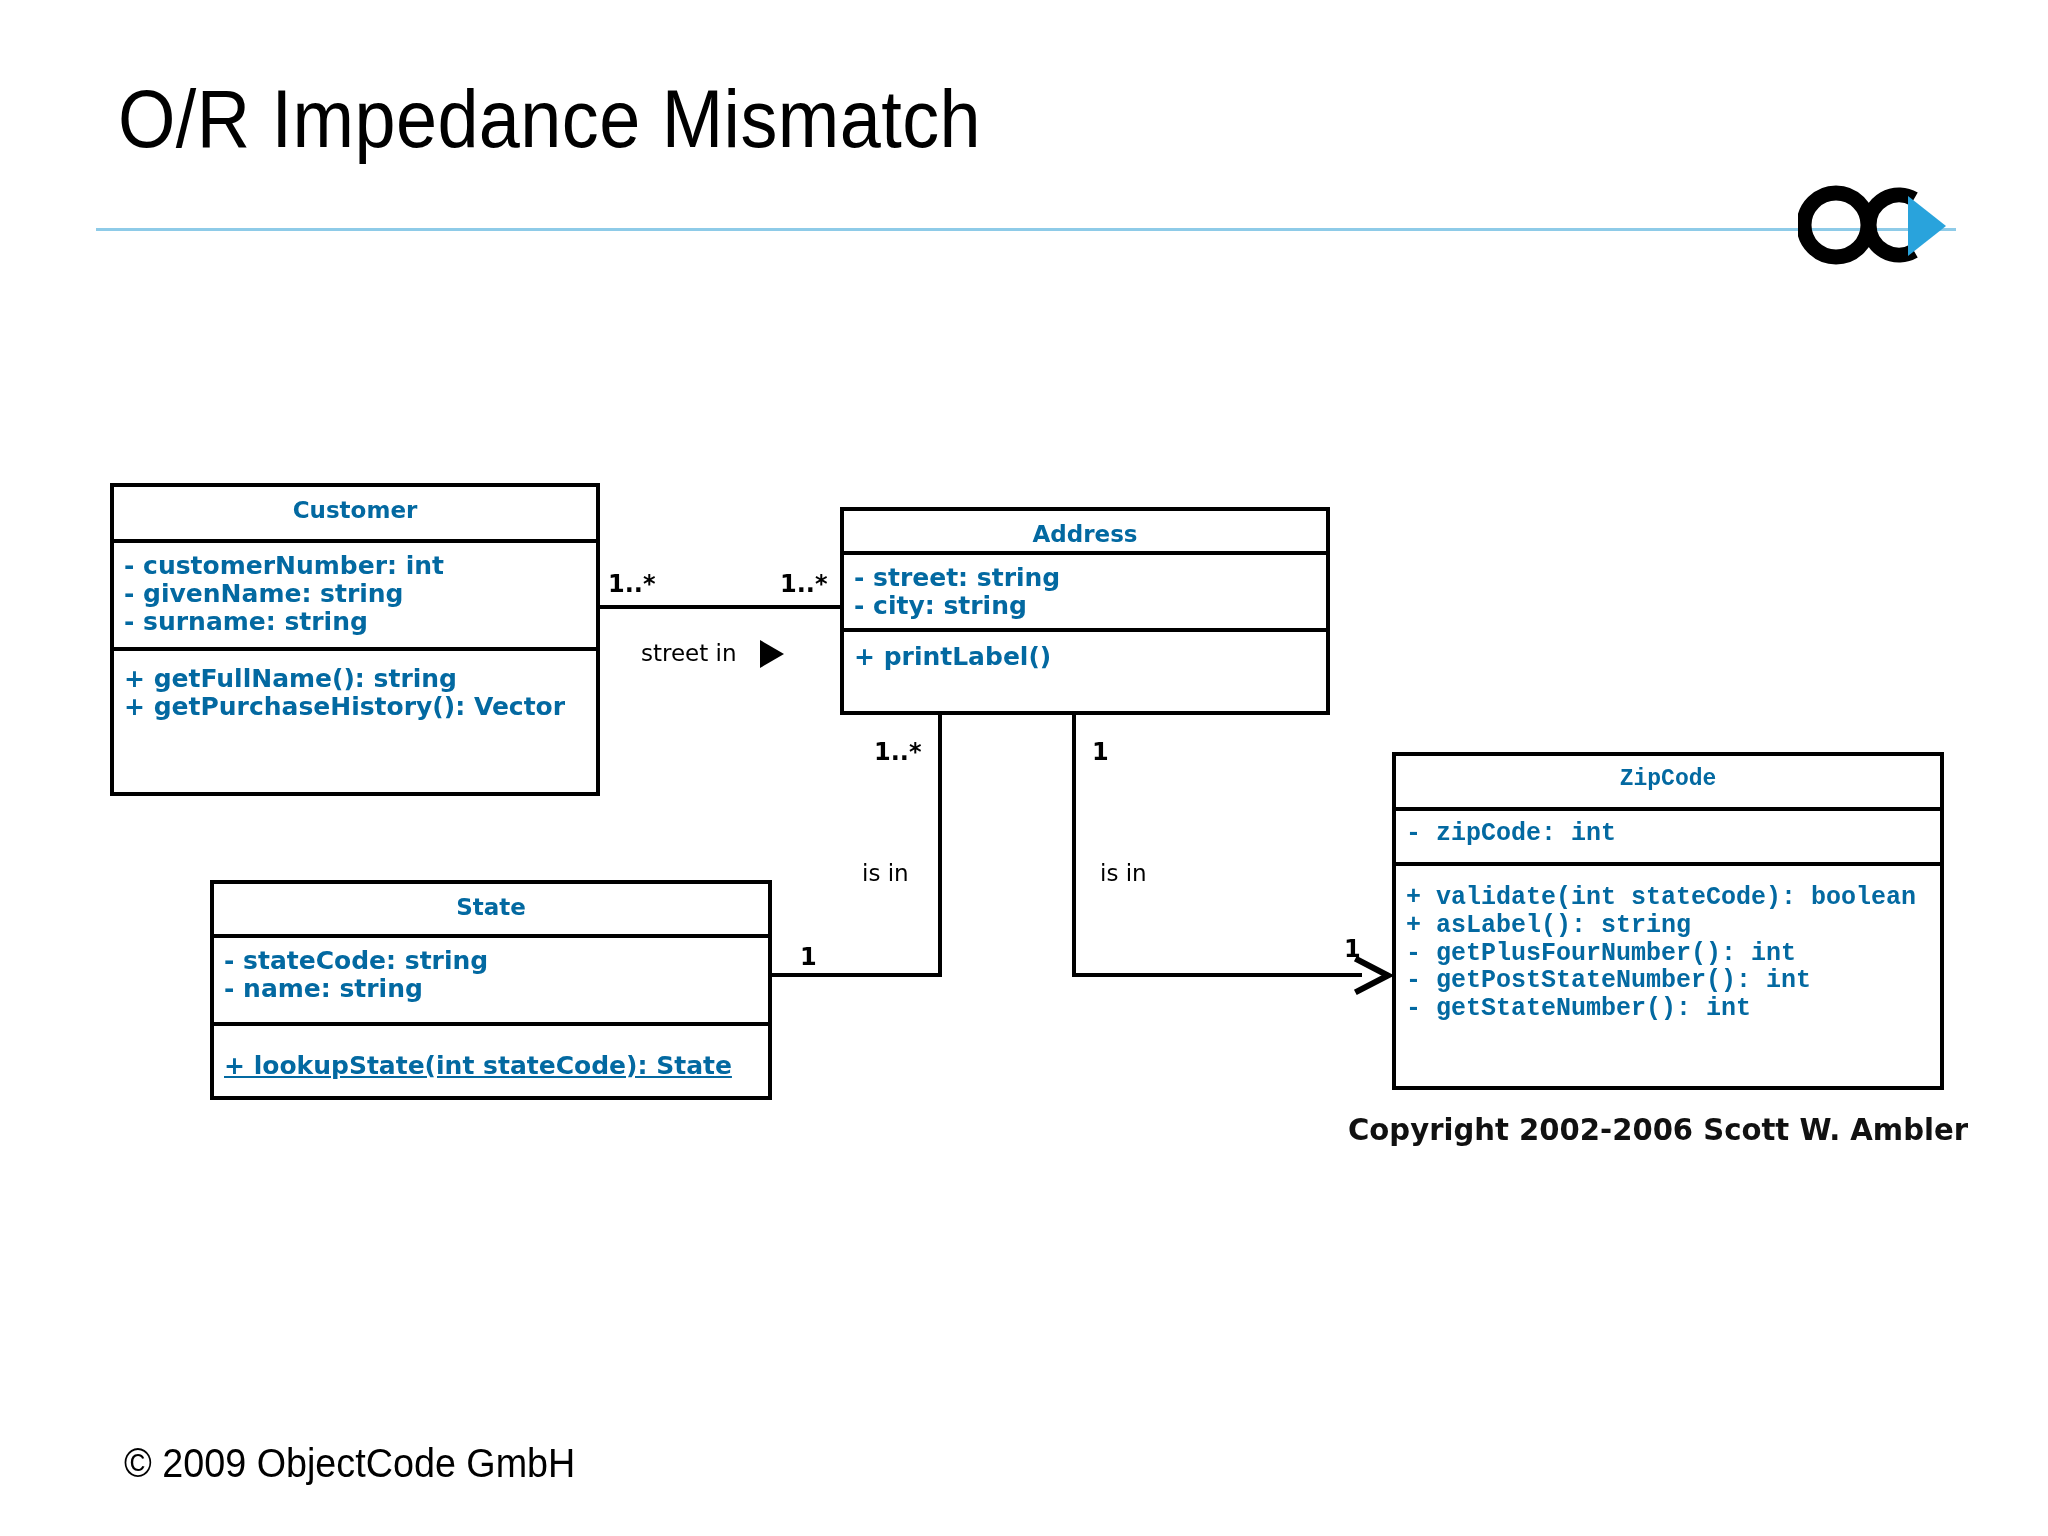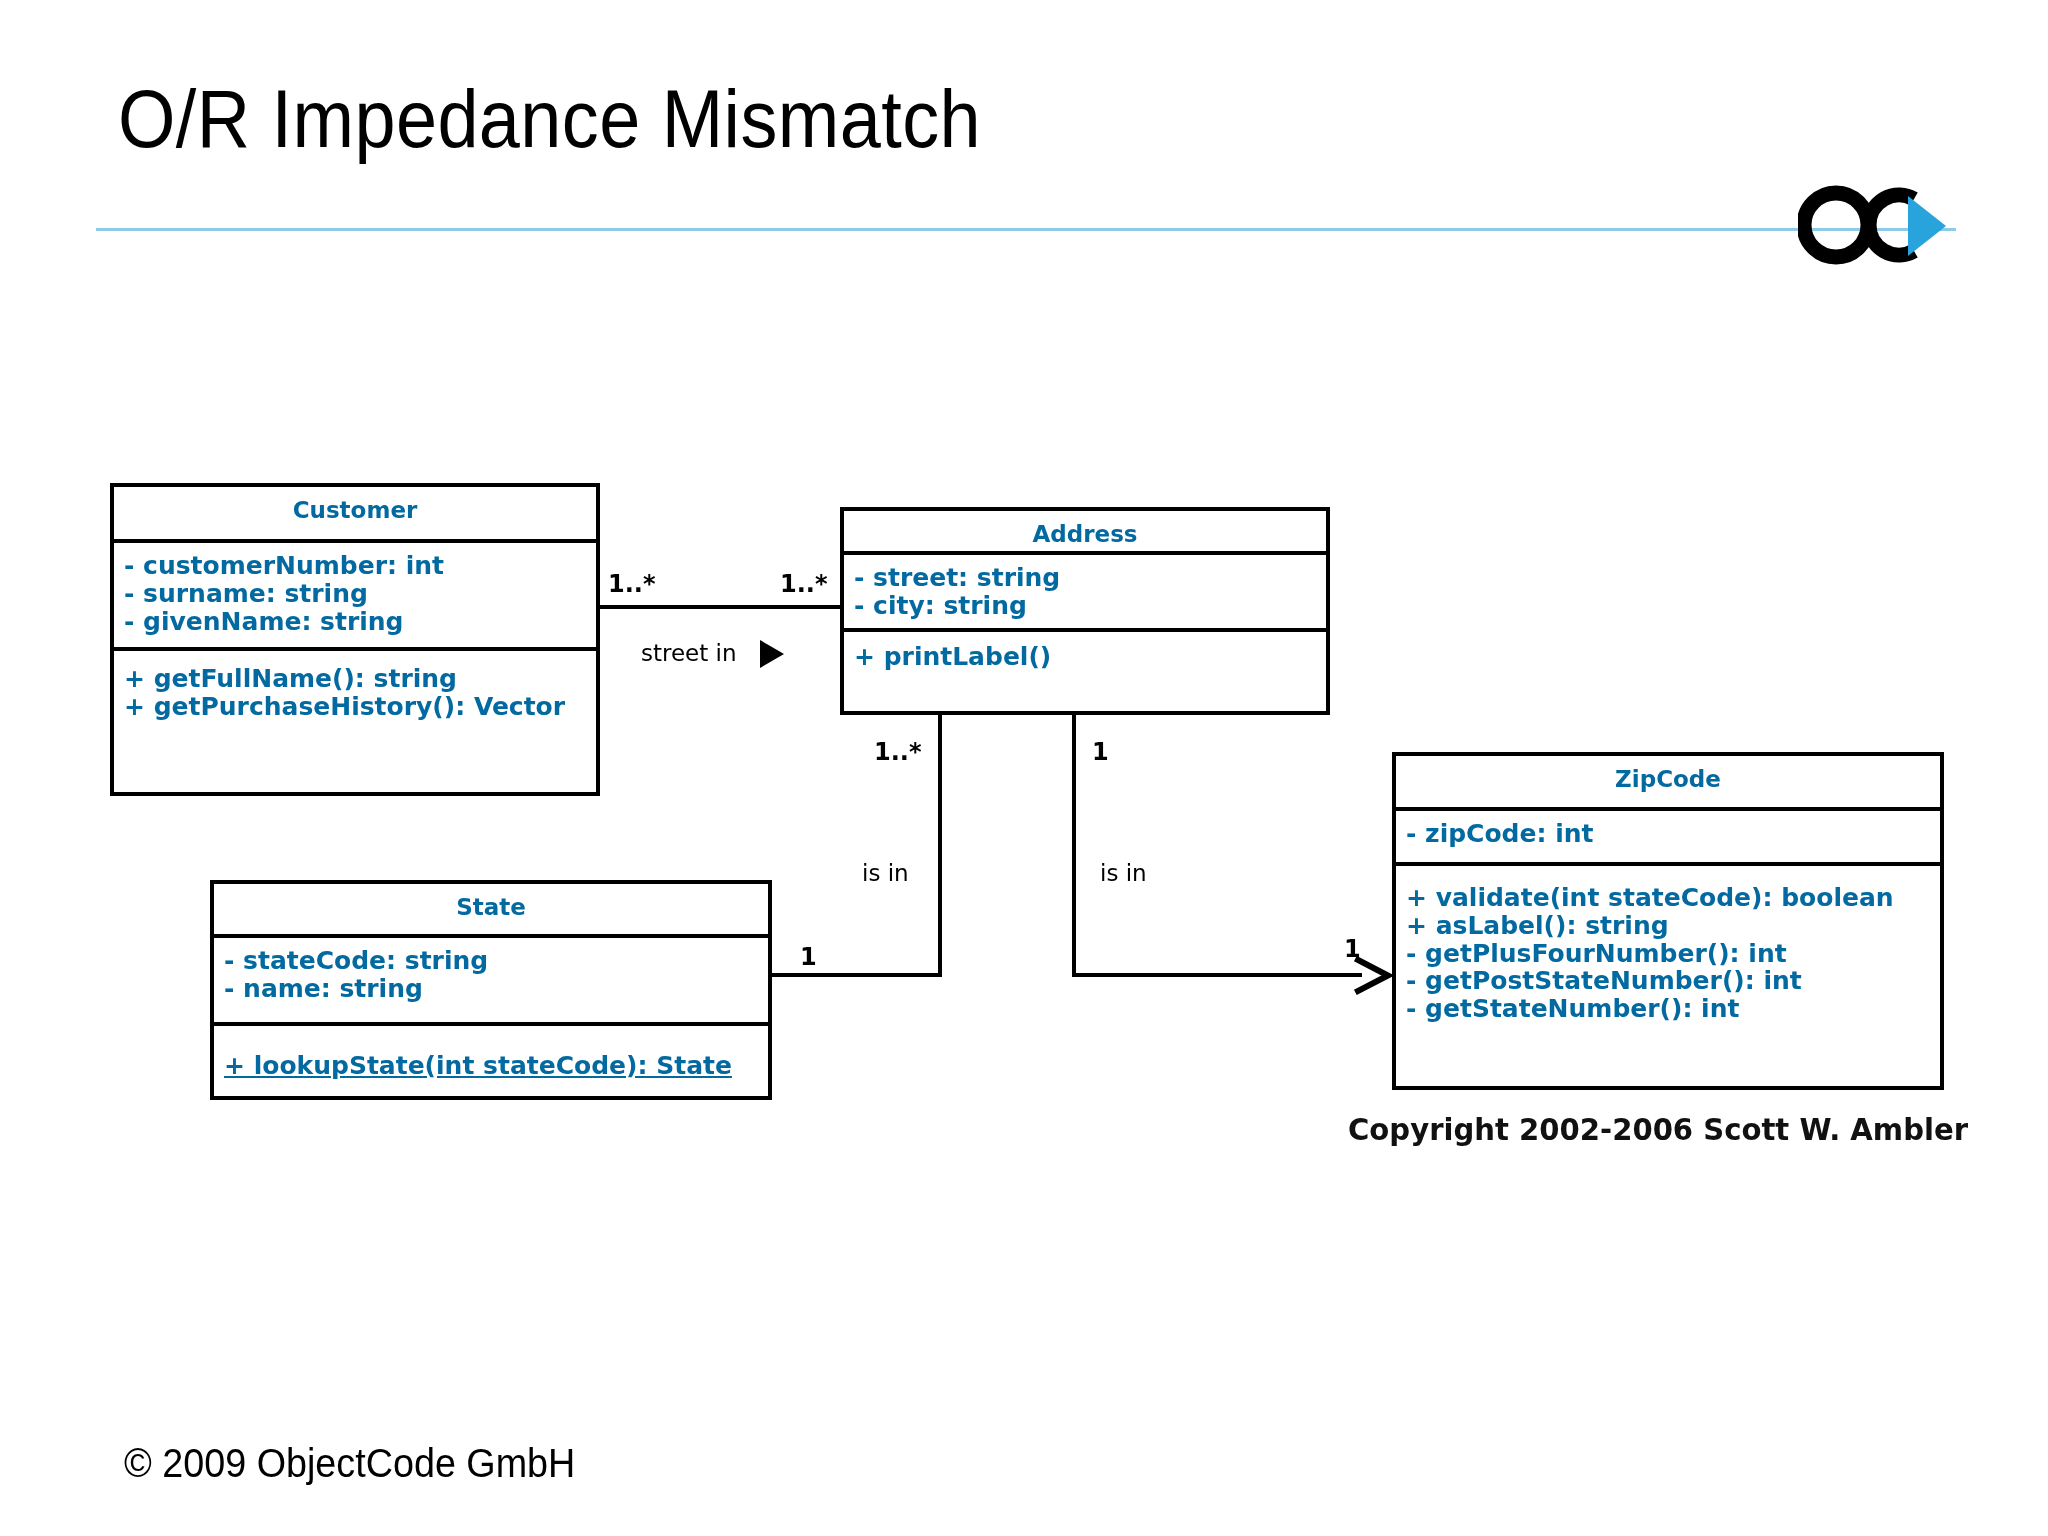--- a/index.html
+++ b/index.html
@@ -94,21 +94,21 @@
   #class-address    { left: 840px;  top: 507px; width: 490px;  height: 208px; }
   #class-address .uml-name         { height: 44px; }
   #class-address .a-attrs          { height: 77px; }
   #class-address .a-ops            { height: 70px; padding-top: 11px; }
 
   #class-state      { left: 210px;  top: 880px; width: 562px;  height: 220px; }
   #class-state .uml-name           { height: 54px; }
   #class-state .s-attrs            { height: 88px; }
   #class-state .s-ops              { height: 74px; padding-top: 26px; }
 
-  #class-zipcode    { left: 1392px; top: 752px; width: 552px;  height: 338px; }
+  #class-zipcode    { left: 1392px; top: 752px; width: 552px;  height: 338px; font-family: Liberation Mono, monospace; }
   #class-zipcode .uml-name         { height: 55px; }
   #class-zipcode .z-attrs          { height: 55px; }
   #class-zipcode .z-ops            { height: 226px; padding-top: 18px; }
 
   
   .conn {
     position: absolute;
     background: #000000;
   }
   .conn-h { height: 4px; }
@@ -222,22 +222,22 @@
   <div class="mult" style="left:1344px; top:935px;">1</div>
 
   <div class="assoc-label" style="left:641px; top:640px;">street in</div>
   <div class="assoc-label" style="left:862px; top:860px;">is in</div>
   <div class="assoc-label" style="left:1100px; top:860px;">is in</div>
 
   <div class="uml-class" id="class-customer">
     <div class="uml-name">Customer</div>
     <div class="uml-compartment divided c-attrs">
       <div class="uml-line">- customerNumber: int</div>
+      <div class="uml-line">- givenName: string</div>
       <div class="uml-line">- surname: string</div>
-      <div class="uml-line">- givenName: string</div>
     </div>
     <div class="uml-compartment c-ops">
       <div class="uml-line">+ getFullName(): string</div>
       <div class="uml-line">+ getPurchaseHistory(): Vector</div>
     </div>
   </div>
 
   <div class="uml-class" id="class-address">
     <div class="uml-name">Address</div>
     <div class="uml-compartment divided a-attrs">

